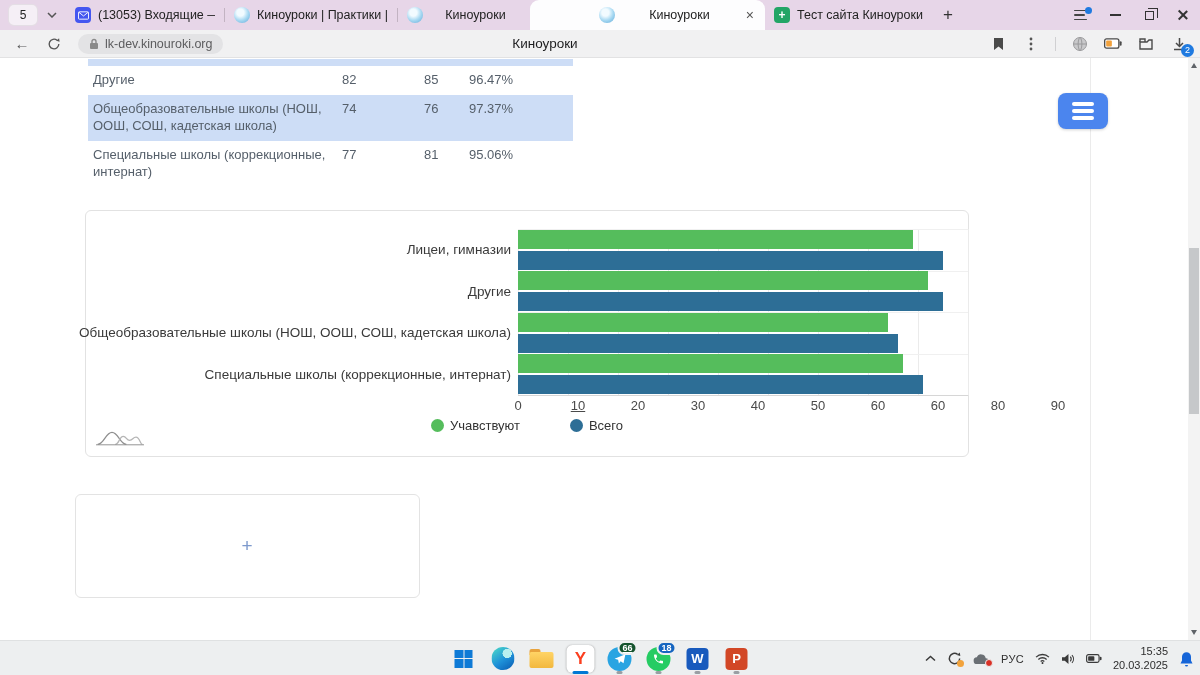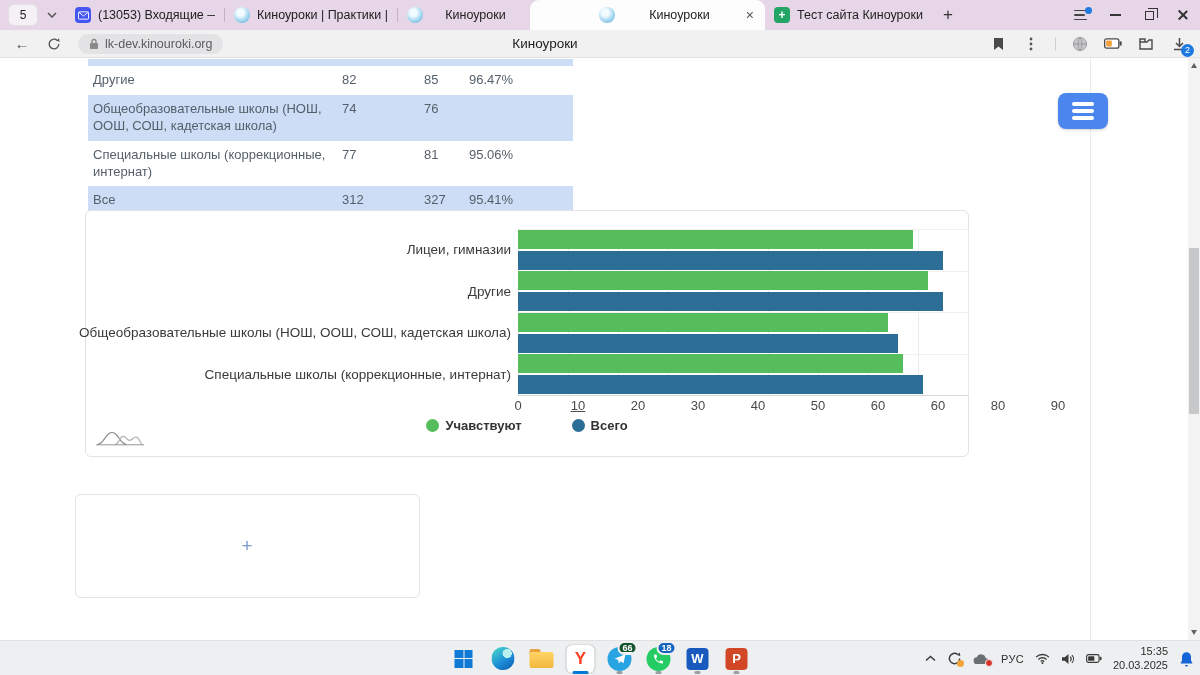--- a/index.html
+++ b/index.html
@@ -83,21 +83,21 @@
   .chart-plot { position:relative; width:540px; height:166px; }
   .gridline { position:absolute; top:0; bottom:0; width:1px; background:#ebebeb; }
   .hline { position:absolute; left:0; right:0; height:1px; background:#f0f0f0; }
   .hline.axis { background:#d6d6d6; }
   .bar-group { position:absolute; left:0; width:100%; height:25%; display:flex; flex-direction:column;
     justify-content:center; gap:2px; }
   .bar { height:19px; }
   .chart-xaxis { position:relative; margin-left:432px; width:540px; height:20px; }
   .xtick { position:absolute; top:3px; transform:translateX(-50%); font-size:13px; color:#4a4a4a; }
   .chart-legend { display:flex; justify-content:center; gap:50px; margin-top:3px; }
-  .legend-item { display:flex; align-items:center; gap:6px; font-size:13px; color:#333;font-weight:bold; }
+  .legend-item { display:flex; align-items:center; gap:6px; font-size:13px; color:#333; }
   .legend-dot { width:13px; height:13px; border-radius:50%; }
   .watermark { position:absolute; left:10px; bottom:8px; }
 
   
   .hamburger { position:absolute; left:1058px; top:35px; width:50px; height:36px; background:#4b85ee;
     border-radius:8px; display:flex; flex-direction:column; align-items:center; justify-content:center;
     gap:3.5px; box-shadow:0 1px 3px rgba(0,0,0,.18); }
   .hamburger i { display:block; width:22px; height:3.6px; background:#fff; border-radius:2px; }
 
   
@@ -289,32 +289,27 @@
     <div class="trow">
       <div class="tname">Другие</div>
       <div class="tval">82</div>
       <div class="tval">85</div>
       <div class="tval">96.47%</div>
     </div>
     <div class="trow hl">
       <div class="tname">Общеобразовательные школы (НОШ, ООШ, СОШ, кадетская школа)</div>
       <div class="tval">74</div>
       <div class="tval">76</div>
+      <div class="tval">97.37%</div>
     </div>
     <div class="trow">
       <div class="tname">Специальные школы (коррекционные, интернат)</div>
       <div class="tval">77</div>
       <div class="tval">81</div>
       <div class="tval">95.06%</div>
-    </div>
-    <div class="trow hl">
-      <div class="tname">Все</div>
-      <div class="tval">312</div>
-      <div class="tval">327</div>
-      <div class="tval">95.41%</div>
     </div>
   </div>
 
   <div class="hamburger">
     <i></i>
       <i></i>
       <i></i>
   </div>
 
   <div class="chart-card">

